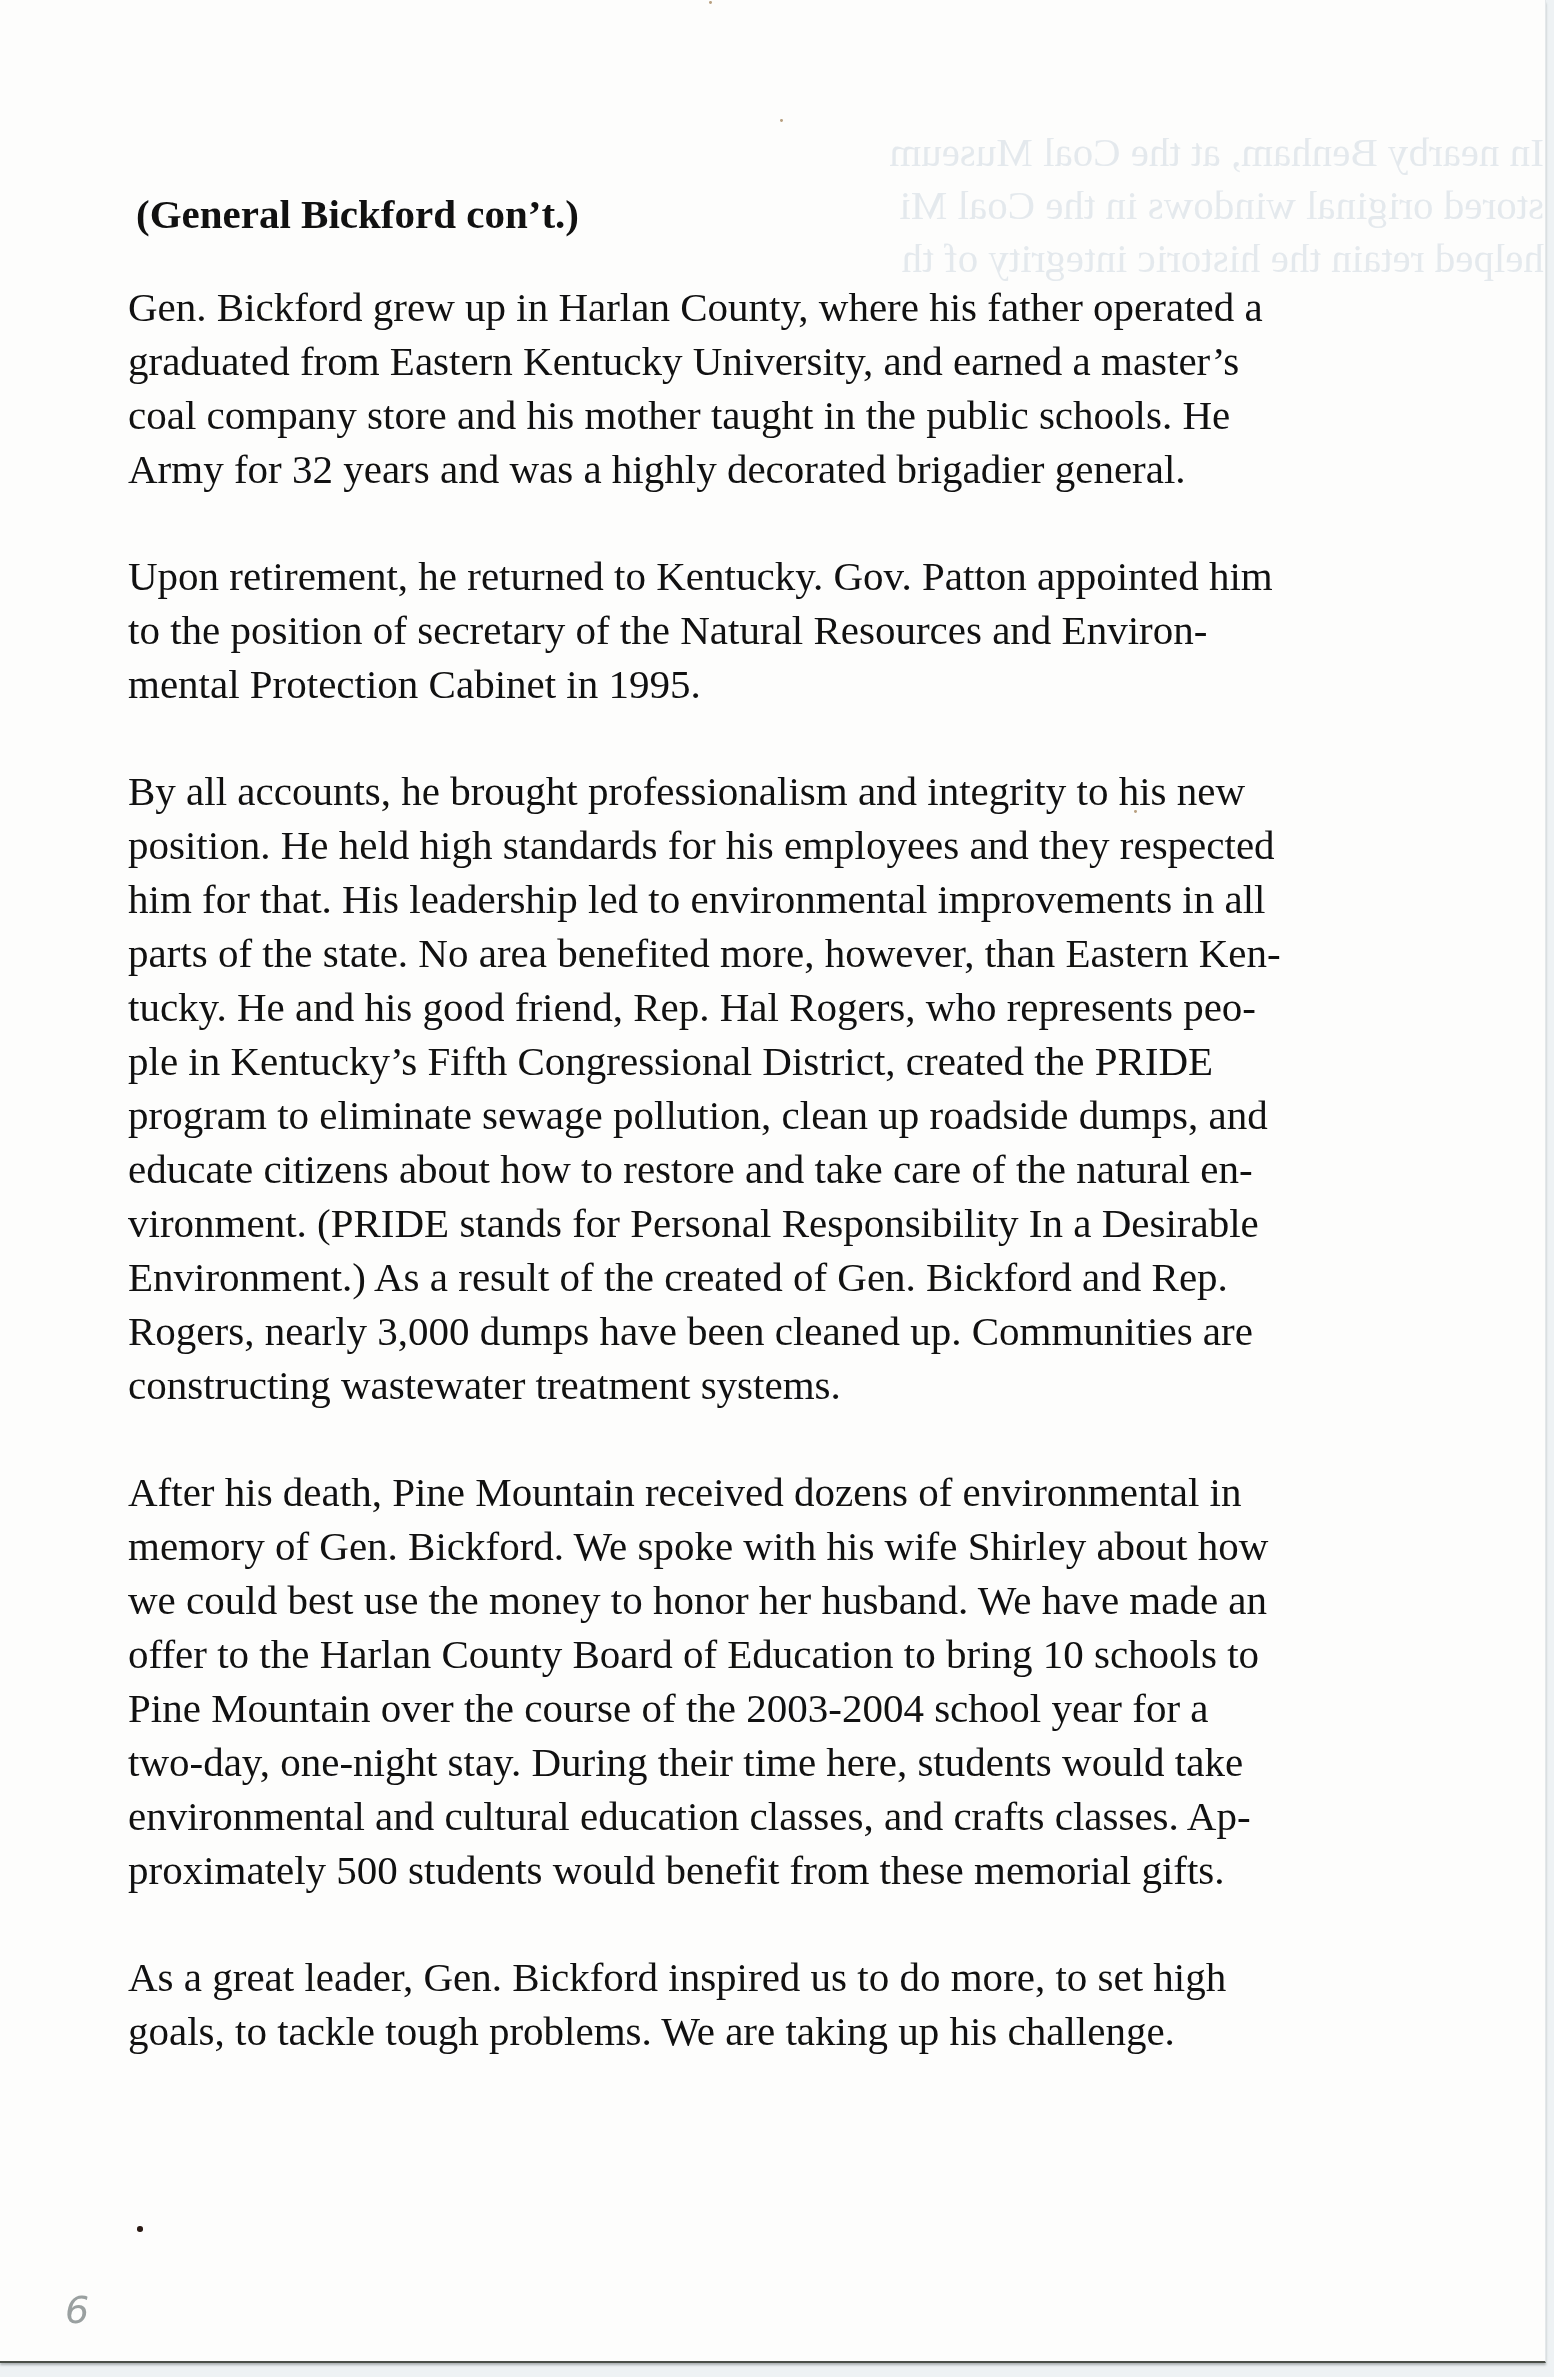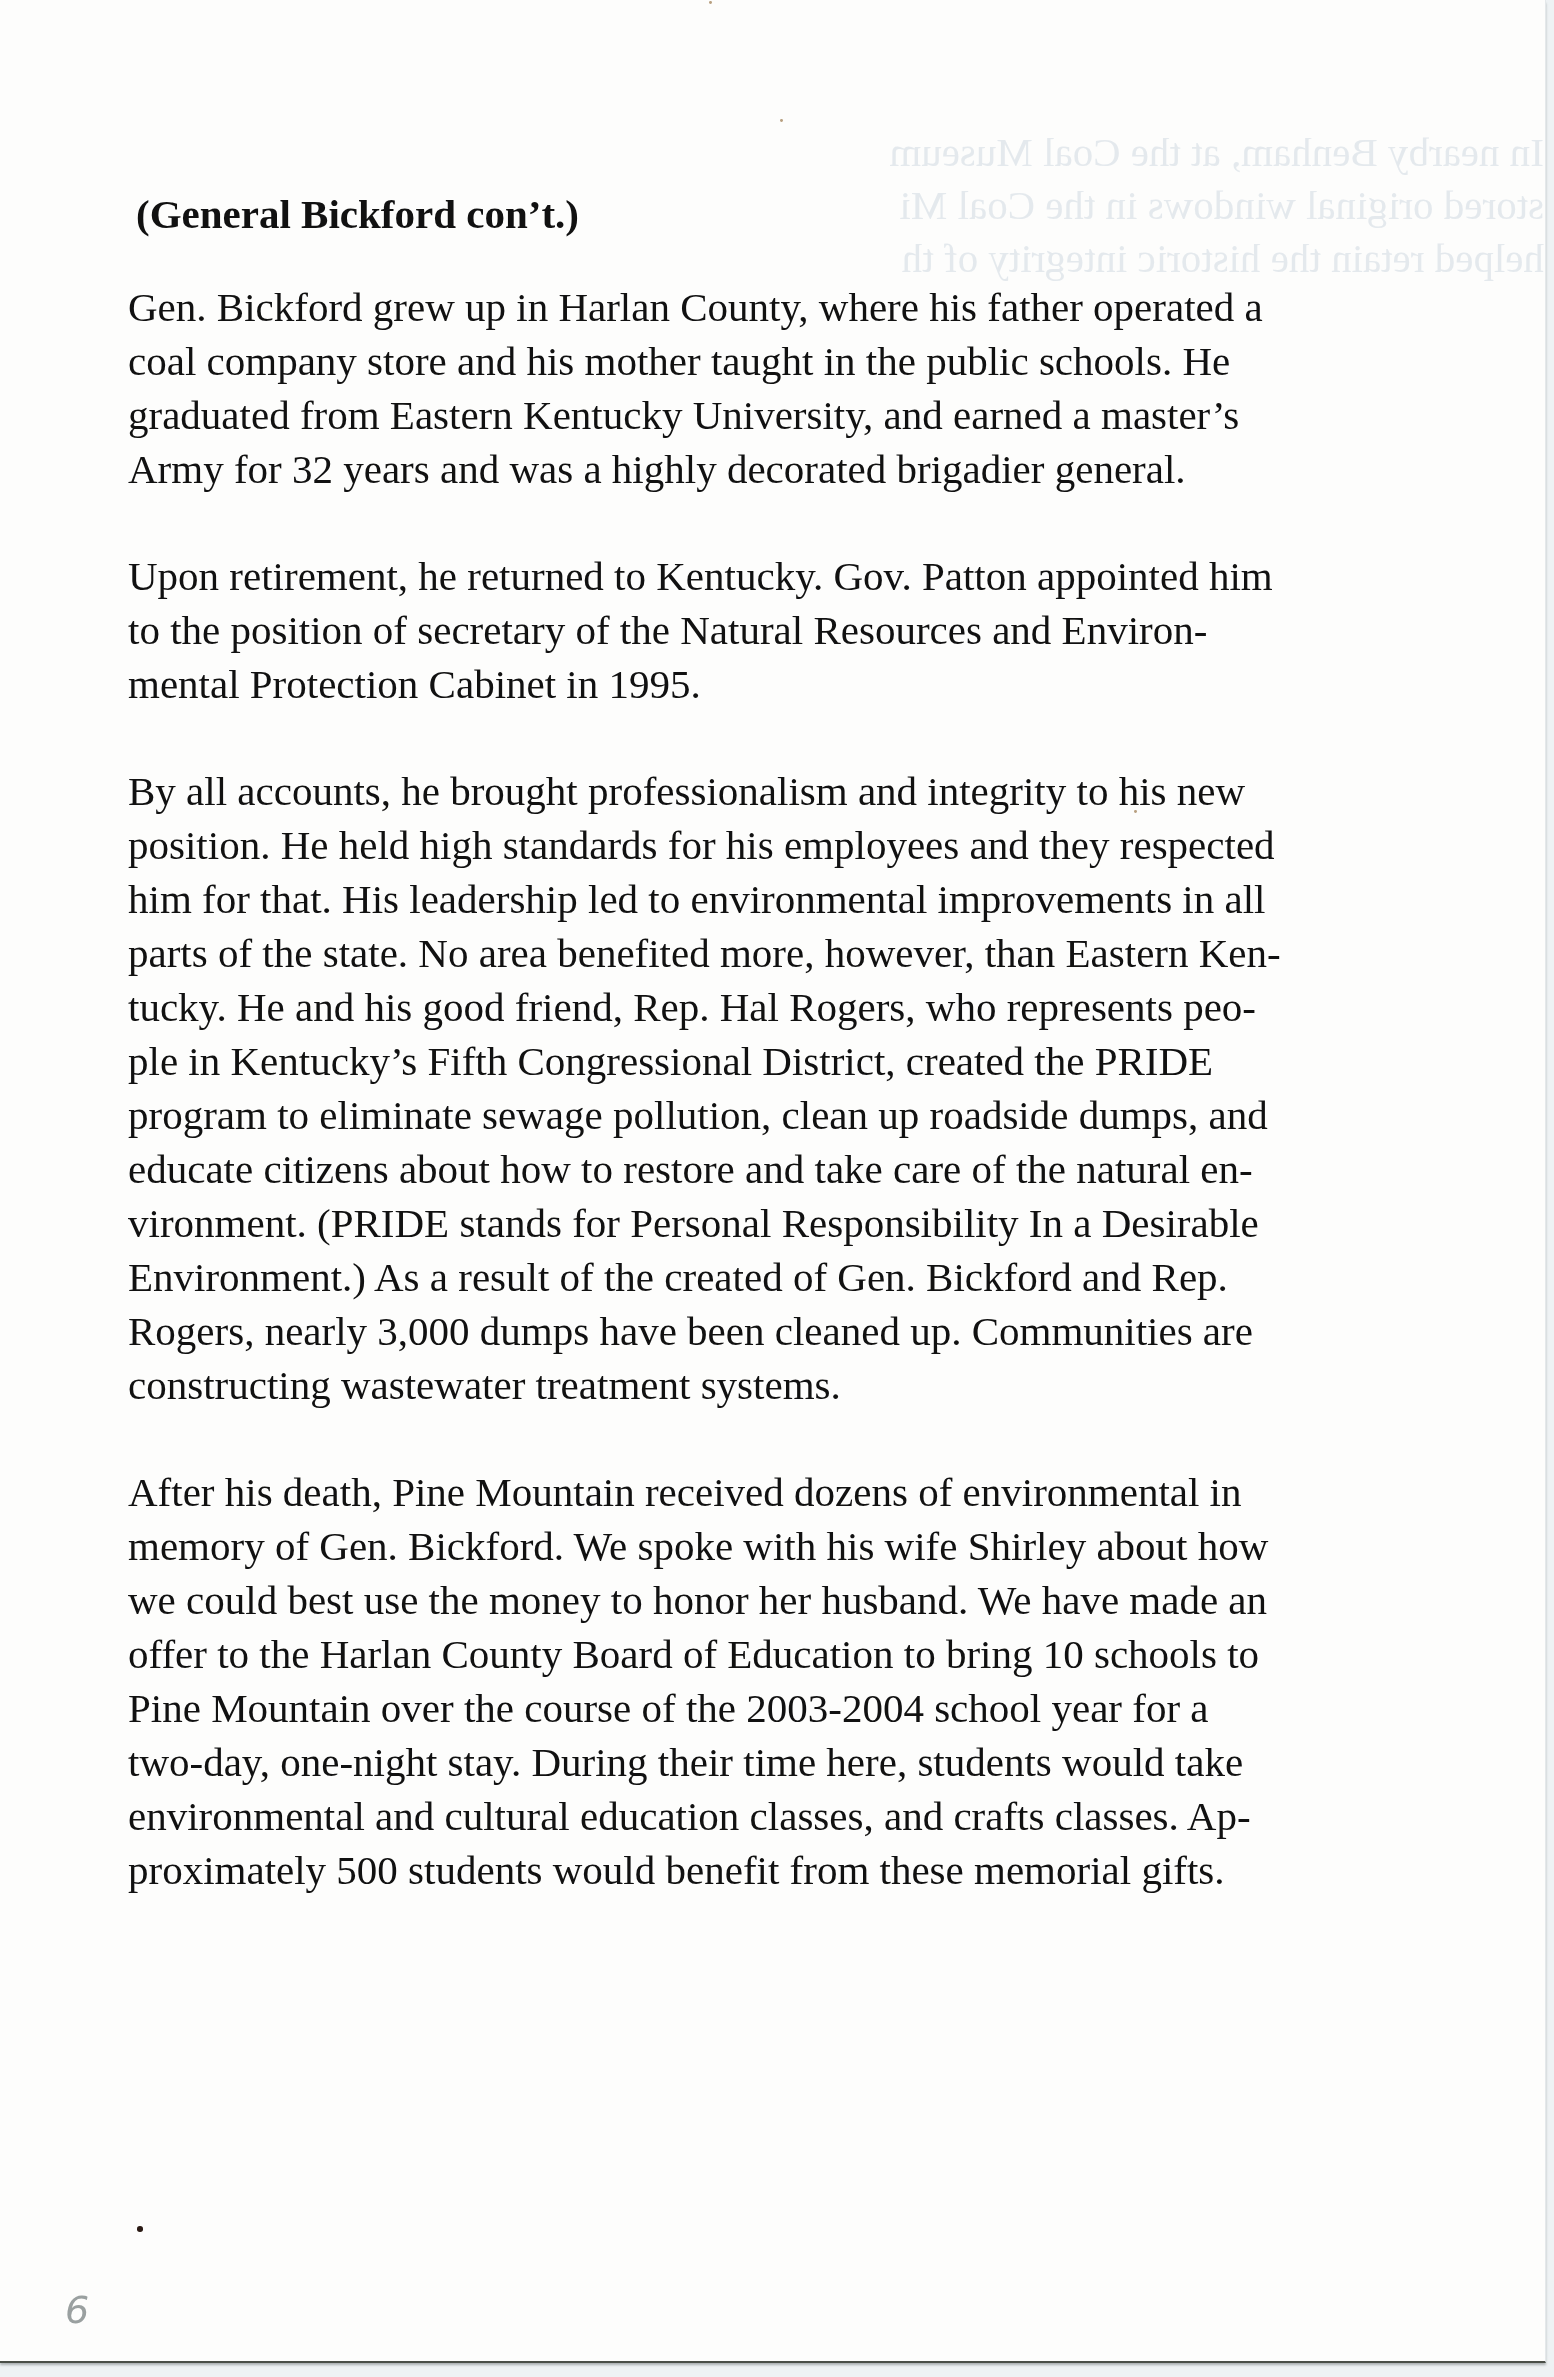--- a/index.html
+++ b/index.html
@@ -92,22 +92,22 @@
 
   <div class="bleed"><span>In nearby Benham, at the Coal Museum</span>
 <span>stored original windows in the Coal Mi</span>
 <span>helped retain the historic integrity of th</span></div>
 
   <div class="content">
     <h2 class="heading">(General Bickford con’t.)</h2>
 
     <p class="para">
       <span class="line">Gen. Bickford grew up in Harlan County, where his father operated a</span>
+      <span class="line">graduated from Eastern Kentucky University, and earned a master’s</span>
       <span class="line">coal company store and his mother taught in the public schools. He</span>
-      <span class="line">graduated from Eastern Kentucky University, and earned a master’s</span>
       <span class="line">Army for 32 years and was a highly decorated brigadier general.</span>
     </p>
 
     <p class="para">
       <span class="line">Upon retirement, he returned to Kentucky. Gov. Patton appointed him</span>
       <span class="line">to the position of secretary of the Natural Resources and Environ-</span>
       <span class="line">mental Protection Cabinet in 1995.</span>
     </p>
 
     <p class="para">
@@ -129,20 +129,24 @@
       <span class="line">After his death, Pine Mountain received dozens of environmental in</span>
       <span class="line">memory of Gen. Bickford. We spoke with his wife Shirley about how</span>
       <span class="line">we could best use the money to honor her husband. We have made an</span>
       <span class="line">offer to the Harlan County Board of Education to bring 10 schools to</span>
       <span class="line">Pine Mountain over the course of the 2003-2004 school year for a</span>
       <span class="line">two-day, one-night stay. During their time here, students would take</span>
       <span class="line">environmental and cultural education classes, and crafts classes. Ap-</span>
       <span class="line">proximately 500 students would benefit from these memorial gifts.</span>
     </p>
 
+    <p class="para">
+      <span class="line">As a great leader, Gen. Bickford inspired us to do more, to set high</span>
+      <span class="line">goals, to tackle tough problems.  We are taking up his challenge.</span>
+    </p>
   </div>
 
   <span class="dot" style="left:137px; top:2226px;"></span>
   <span class="speck" style="left:709px; top:1.4px;"></span>
   <span class="speck" style="left:780px; top:119px;"></span>
   <span class="speck" style="left:1134px; top:810px;"></span>
 
   <div class="page-number">6</div>
 </div>
 

